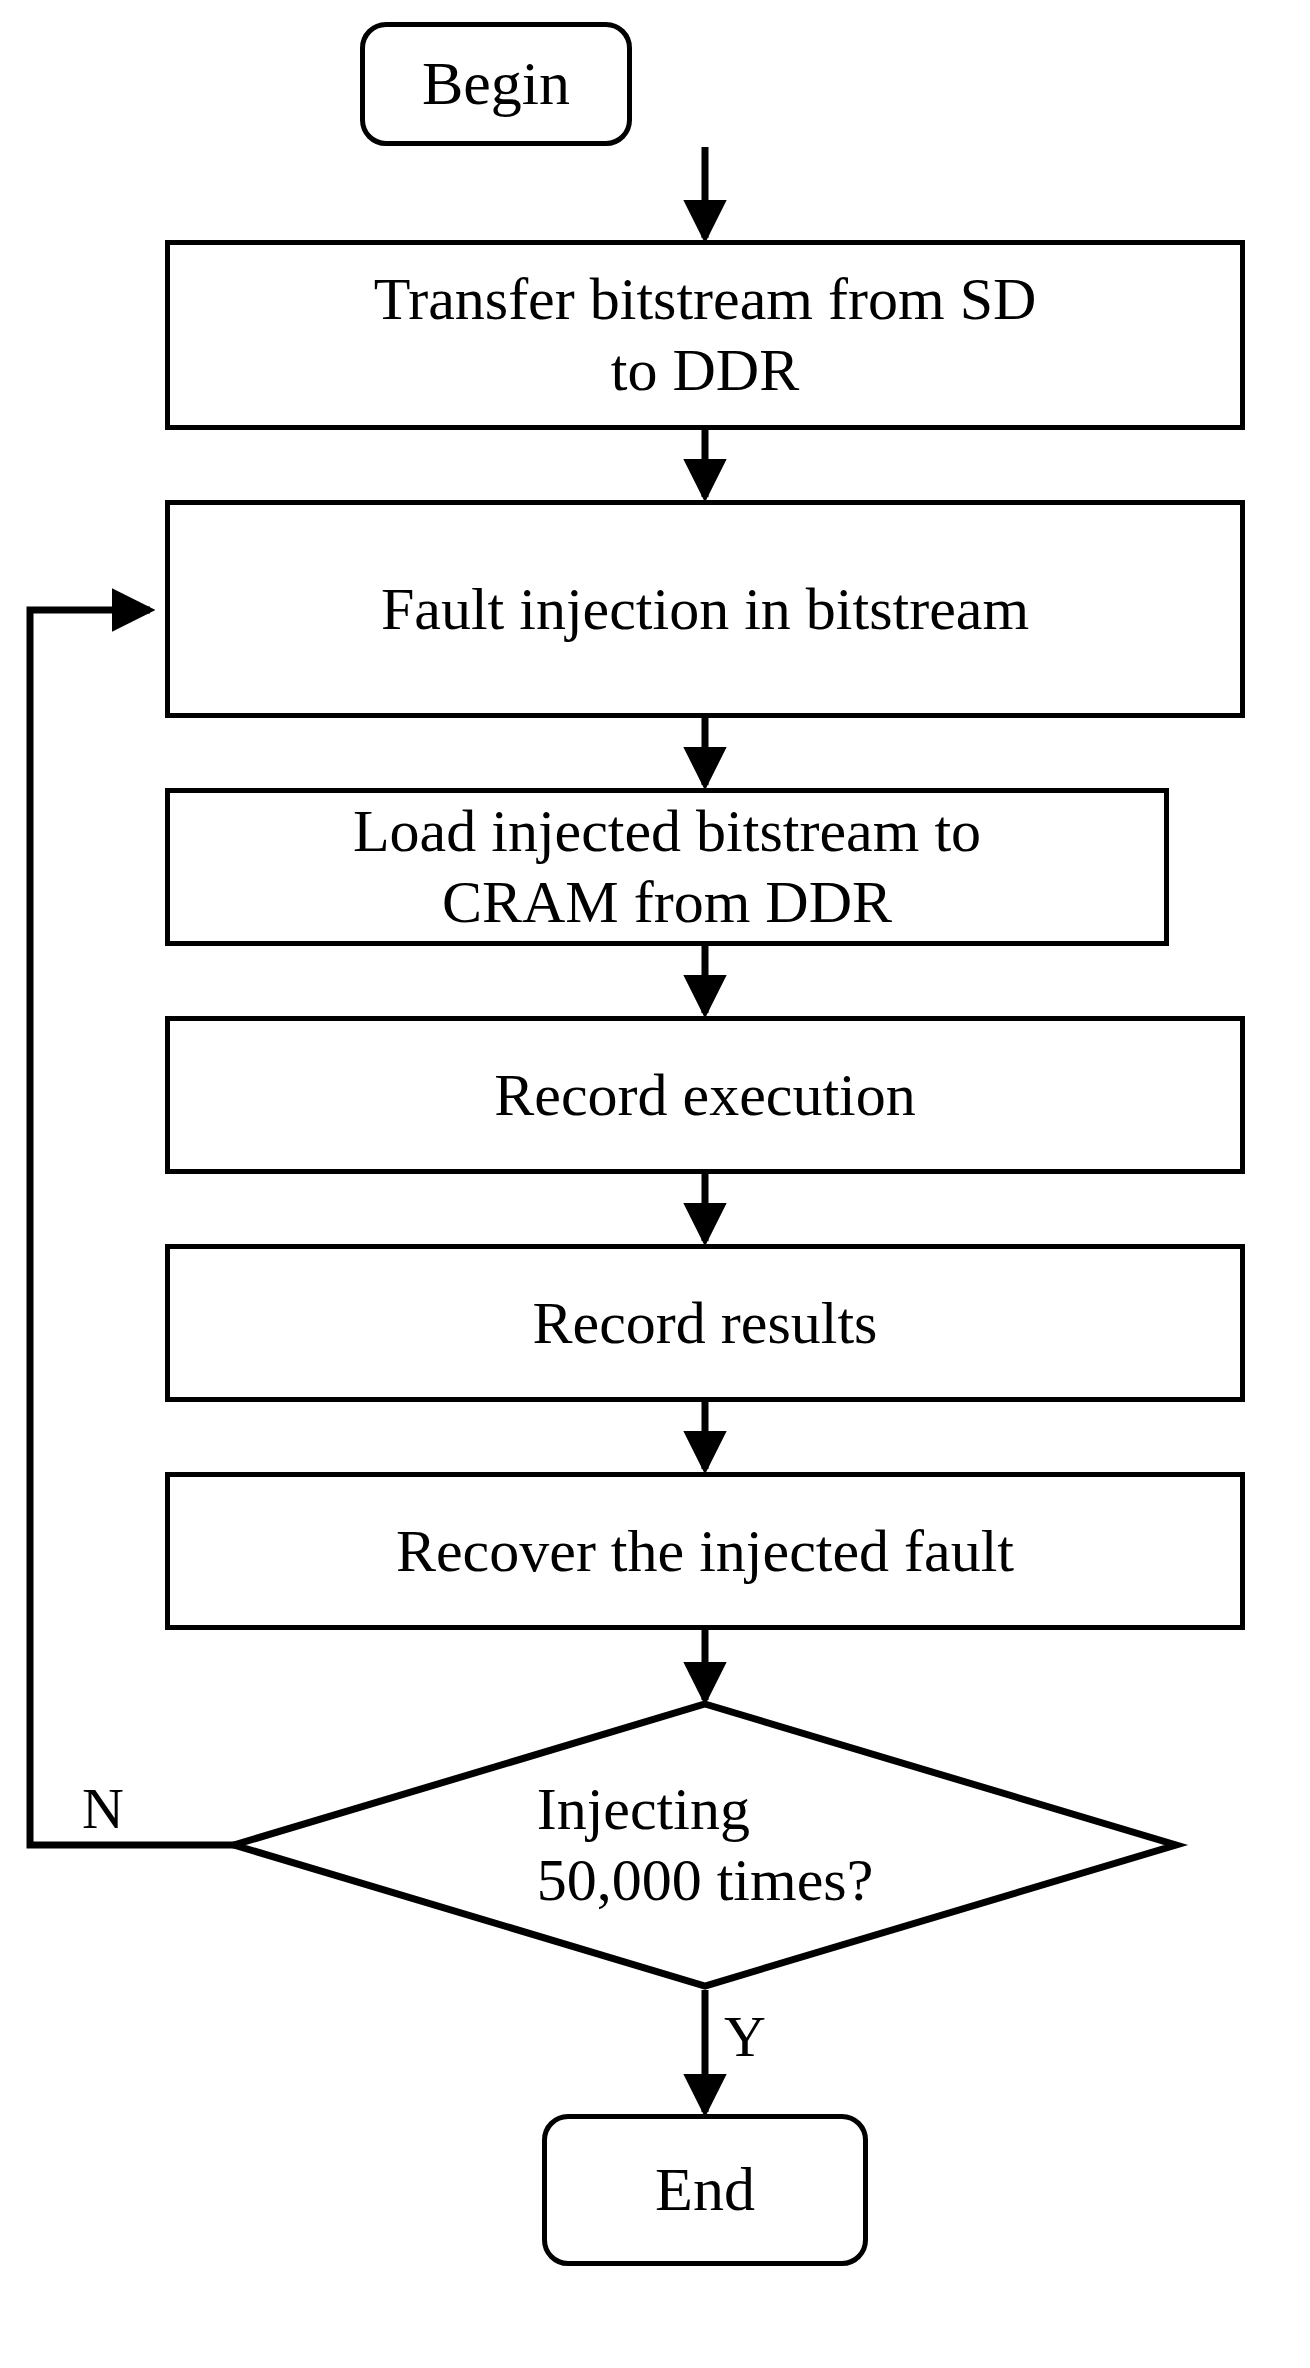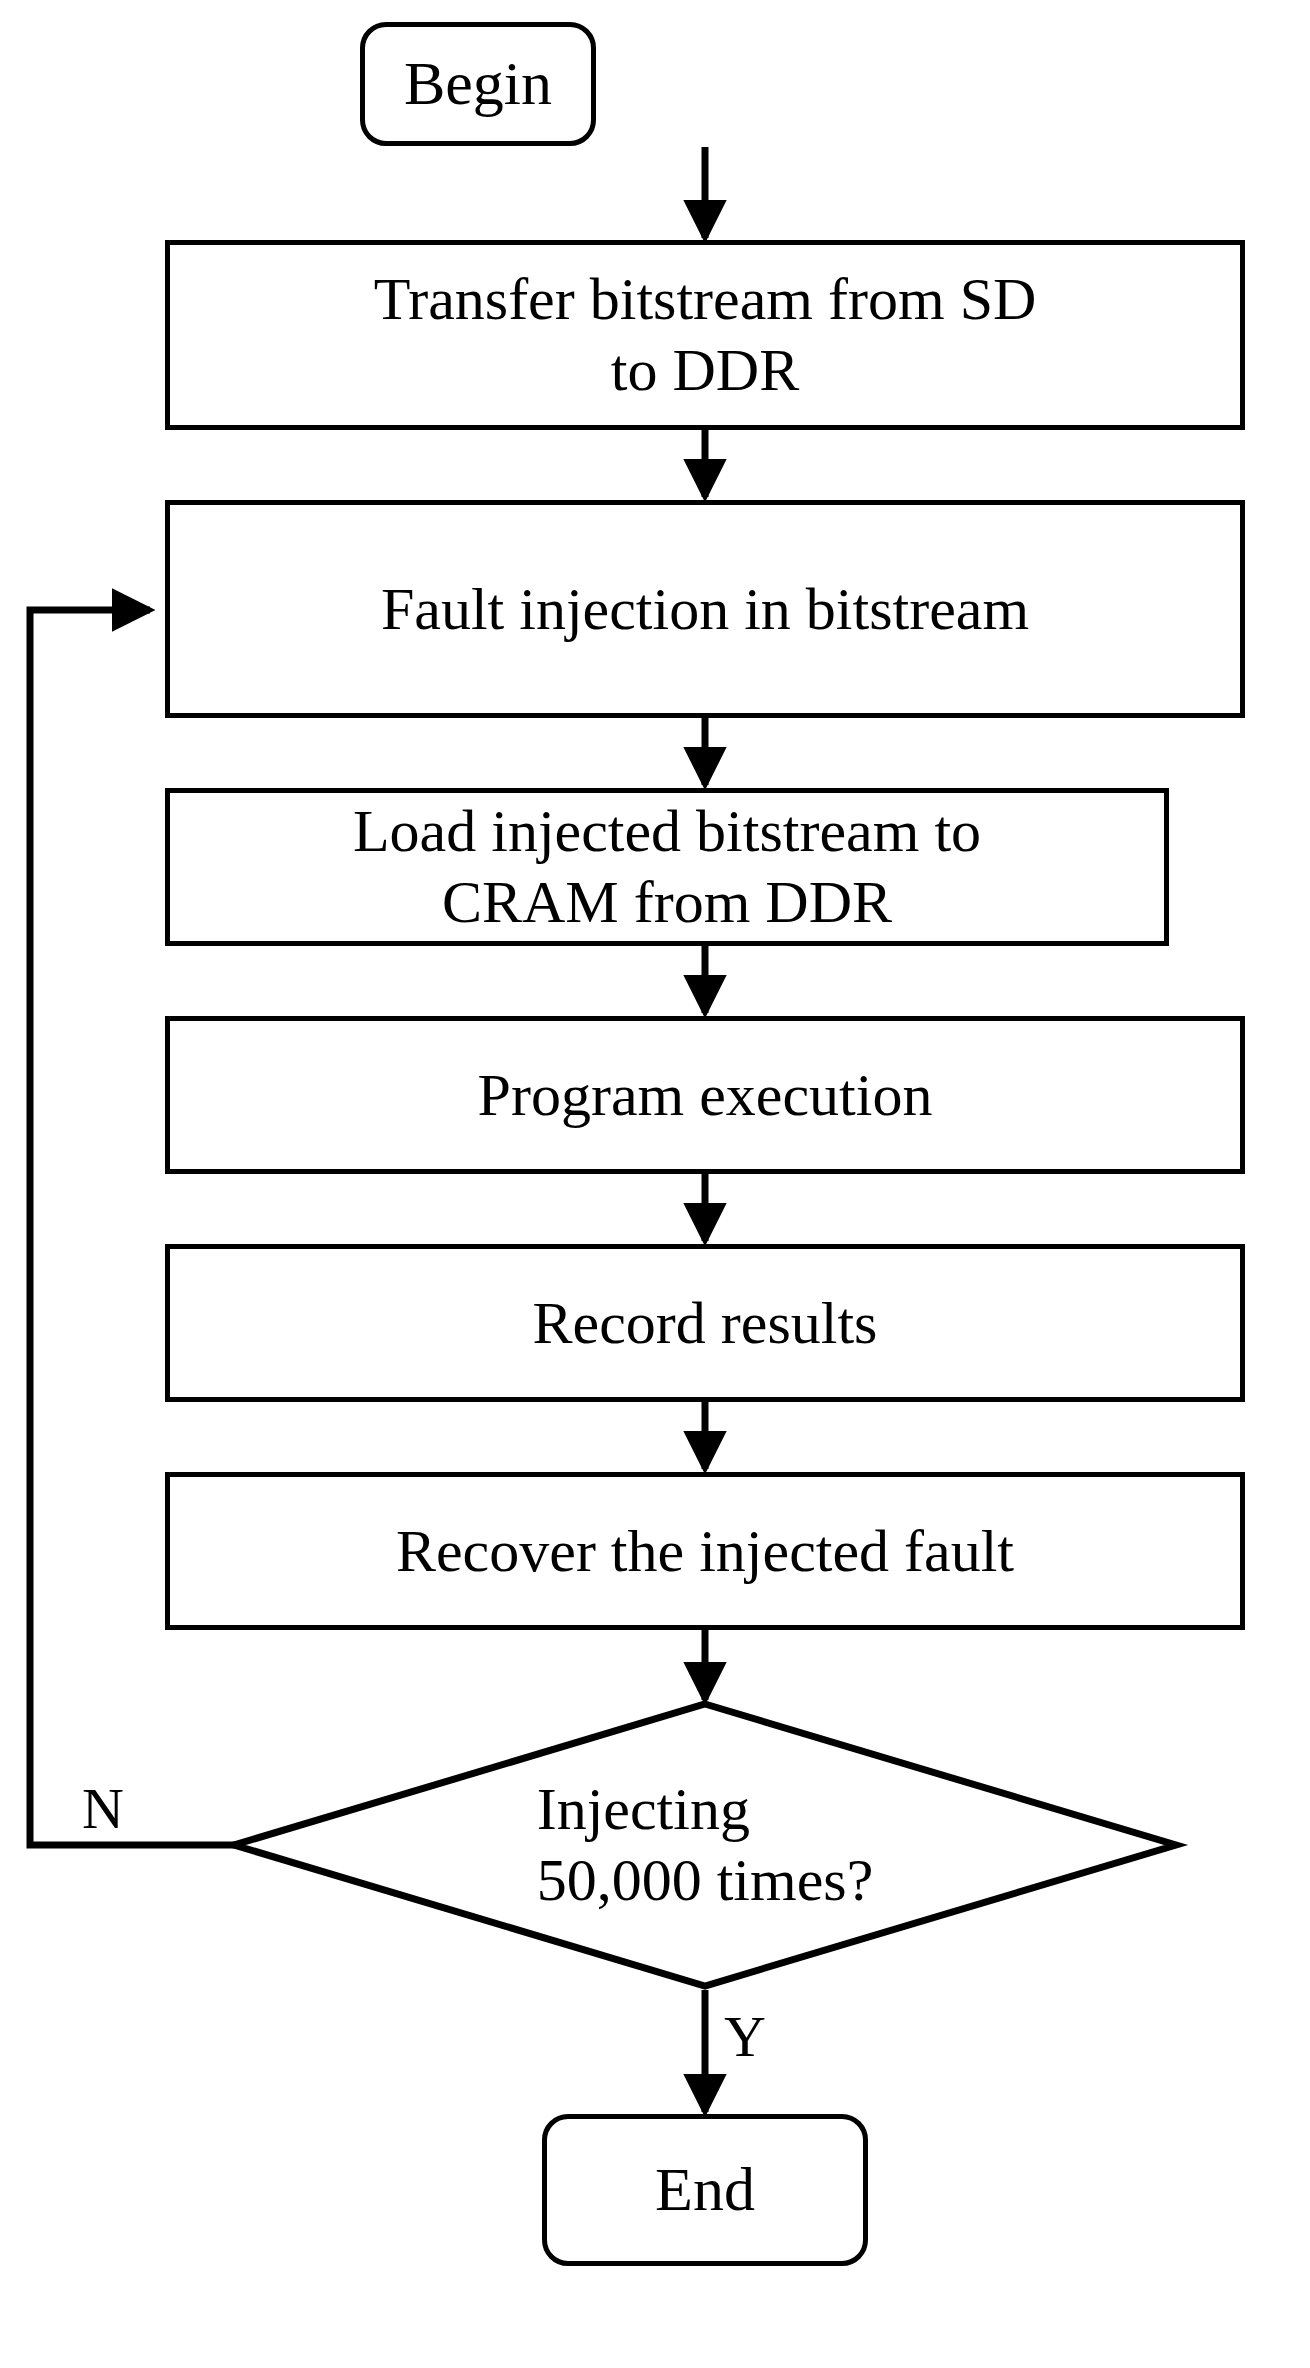--- a/index.html
+++ b/index.html
@@ -106,40 +106,40 @@
 
     <line x1="705" y1="1400" x2="705" y2="1469" stroke="#000000" stroke-width="7" marker-end="url(#arrow)"></line>
 
     <line x1="705" y1="1628" x2="705" y2="1700" stroke="#000000" stroke-width="7" marker-end="url(#arrow)"></line>
 
     <line x1="705" y1="1990" x2="705" y2="2112" stroke="#000000" stroke-width="7" marker-end="url(#arrow)"></line>
 
     <path d="M 236 1845 L 30 1845 L 30 610 L 150 610" fill="none" stroke="#000000" stroke-width="7" marker-end="url(#arrow)"></path>
   </svg>
 
-  <div class="node terminator fs-begin" style="left:360px; top:22px; width:236px; height:124px;">
+  <div class="node terminator fs-begin" style="left:360px; top:22px; width:272px; height:124px;">
     <span class="node-label">Begin</span>
   </div>
 
   <div class="node rect fs-body" style="left:165px; top:500px; width:1080px; height:218px;">
     <span class="node-label">Fault injection in bitstream</span>
   </div>
 
   <div class="node rect fs-body" style="left:165px; top:240px; width:1080px; height:190px;">
     <span class="node-label">Transfer bitstream from SD
 to DDR</span>
   </div>
 
   <div class="node rect fs-body" style="left:165px; top:788px; width:1004px; height:158px;">
     <span class="node-label">Load injected bitstream to
 CRAM from DDR</span>
   </div>
 
   <div class="node rect fs-body" style="left:165px; top:1016px; width:1080px; height:158px;">
-    <span class="node-label">Program execution</span>
+    <span class="node-label">Record execution</span>
   </div>
 
   <div class="node rect fs-body" style="left:165px; top:1244px; width:1080px; height:158px;">
     <span class="node-label">Record results</span>
   </div>
 
   <div class="node rect fs-body" style="left:165px; top:1472px; width:1080px; height:158px;">
     <span class="node-label">Recover the injected fault</span>
   </div>
 

